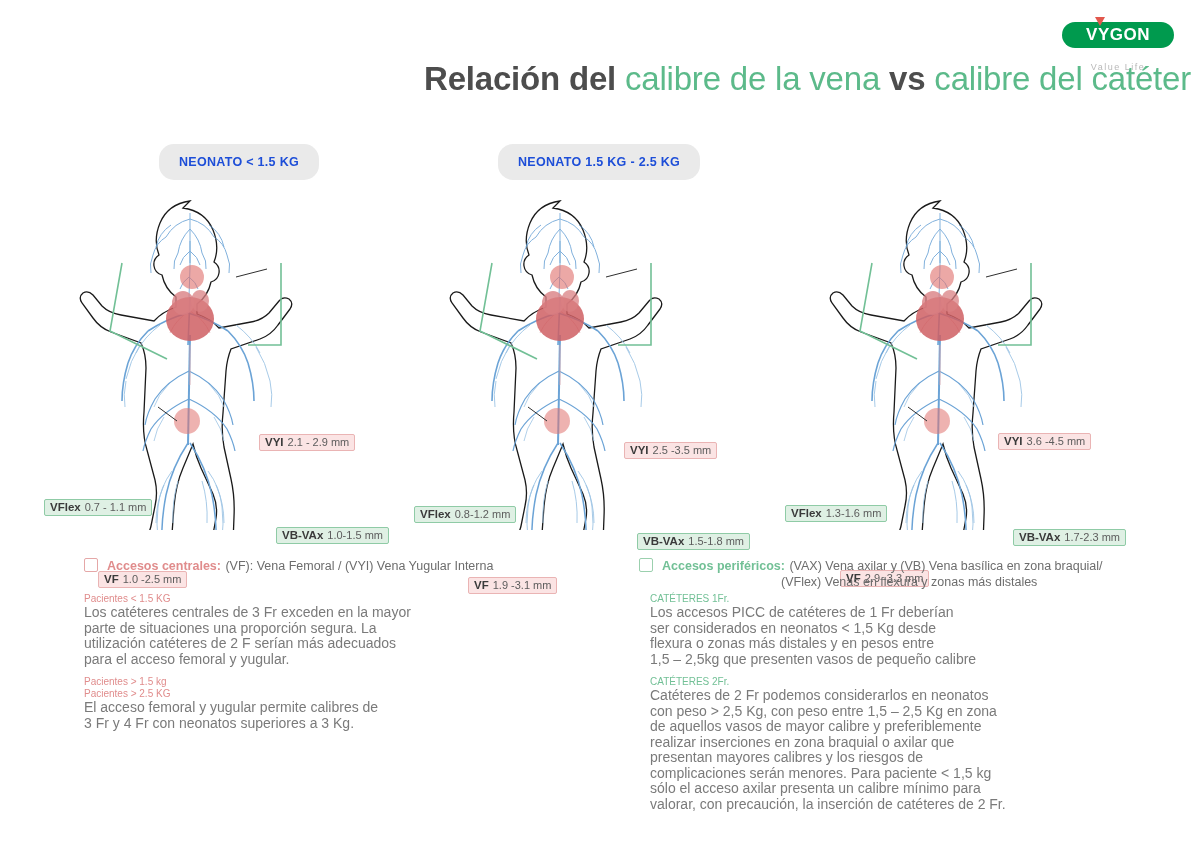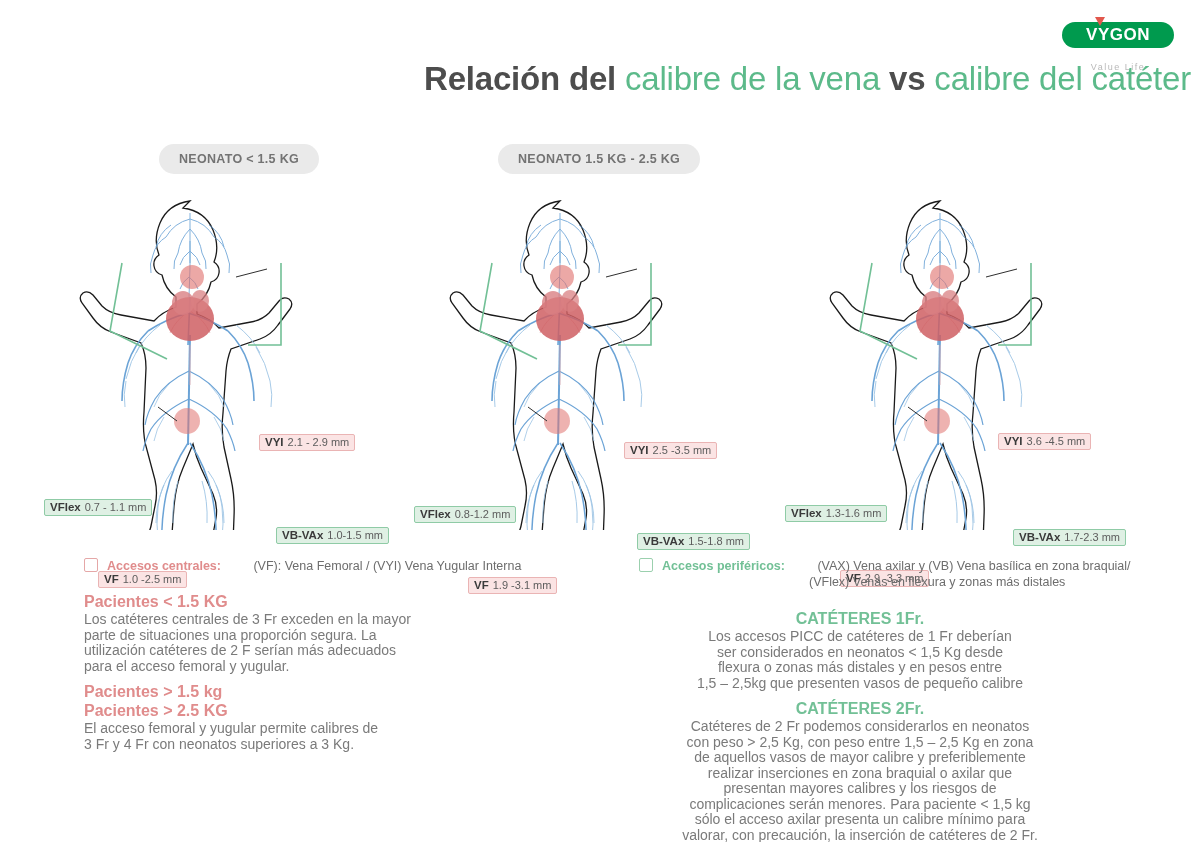--- a/index.html
+++ b/index.html
@@ -25,23 +25,23 @@
     border-left:5px solid transparent;border-right:5px solid transparent;border-top:9px solid #e2574c; }
   .logo-tag { margin-top:14px; font-size:9px; color:#b9b9b9; letter-spacing:1.5px; }
 
   
   .title { position:absolute; top:60px; left:0; width:1191px; text-align:right;
     font-size:33px; letter-spacing:-.2px; white-space:nowrap; }
   .title .dark { color:#4d4d4d; font-weight:bold; }
   .title .green { color:#5cba8a; font-weight:normal; }
 
   
-  .pill { position:absolute; height:30px; background:#eaeaea; border-radius:15px;
+  .pill { position:absolute; height:36px; background:#eaeaea; border-radius:15px;
     display:flex; align-items:center; justify-content:center;
-    color:#737373; font-weight:bold; font-size:12.5px; letter-spacing:.3px; padding:0 20px; }
+    color:#1d4ed8; font-weight:bold; font-size:12.5px; letter-spacing:.3px; padding:0 20px; }
 
   
   .figure { position:absolute; top:185px; width:340px; height:345px; }
   .fig-svg { position:absolute; inset:0; }
 
   
   .vlabel { position:absolute; display:flex; align-items:center; height:17px;
     padding:1px 5px 2px 5px; font-size:11px; white-space:nowrap; border-radius:2px; }
   .vlabel b { font-weight:bold; color:#3a3a3a; margin-right:4px; font-size:11.5px; }
   .vlabel i { font-style:normal; color:#5c5c5c; }
@@ -49,25 +49,25 @@
   .vlabel.green { background:#dff0e4; border:1px solid #8fcba6; }
 
   
   .legend { position:absolute; display:flex; align-items:flex-start; gap:9px; }
   .sw { width:14px; height:14px; border-radius:2px; margin-top:2px; flex:none; }
   .sw.red { border:1.5px solid #e5a7a7; background:#fff; }
   .sw.green { border:1.5px solid #9bd0ae; background:#fff; }
   .legend-title { font-weight:bold; font-size:12.5px; }
   .legend-title.red { color:#e08c8c; }
   .legend-title.green { color:#72c096; }
-  .legend-text { color:#6d6d6d; font-size:12.5px; line-height:16px;margin-left:28px; }
+  .legend-text { color:#6d6d6d; font-size:12.5px; line-height:16px; }
 
   
   .col { position:absolute; }
-  .sec-head { font-weight:bold; font-size:16px; margin-bottom:1px; }
+  .sec-head { font-weight:normal; font-size:10px; margin-bottom:1px; }
   .sec-head.red { color:#e08c8c; }
   .sec-head.green { color:#72c096; }
   .sec-body { color:#7a7a7a; font-size:14px; line-height:15.5px; margin-bottom:9px; }
   .sec-body .ln { display:block; }
 </style>
 </head>
 <body>
 
 <div class="page">
 
@@ -351,21 +351,21 @@
     </div>
     <div>
       <div class="sec-head red">Pacientes &gt; 2.5 KG</div>
       <div class="sec-body">
         <span class="ln">El acceso femoral y yugular permite calibres de</span>
         <span class="ln">3 Fr y 4 Fr con neonatos superiores a 3 Kg.</span>
       </div>
     </div>
   </div>
 
-  <div class="col" style="left:650px; top:610px; width:420px;text-align:center;">
+  <div class="col" style="left:650px; top:593px; width:420px;">
     <div>
       <div class="sec-head green">CATÉTERES 1Fr.</div>
       <div class="sec-body">
         <span class="ln">Los accesos PICC de catéteres de 1 Fr deberían</span>
         <span class="ln">ser considerados en neonatos &lt; 1,5 Kg desde</span>
         <span class="ln">flexura o zonas más distales y en pesos entre</span>
         <span class="ln">1,5 – 2,5kg que presenten vasos de pequeño calibre</span>
       </div>
     </div>
     <div>

